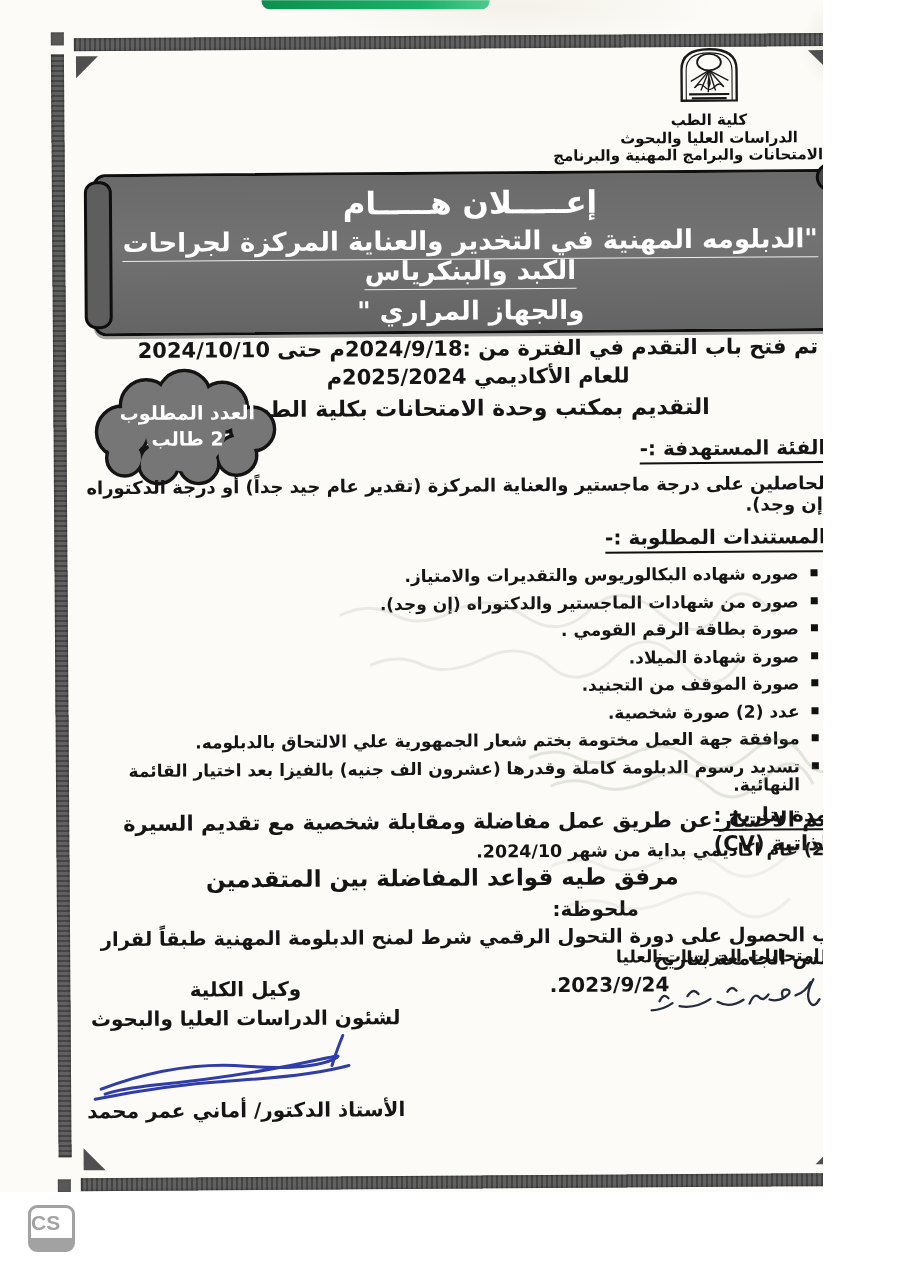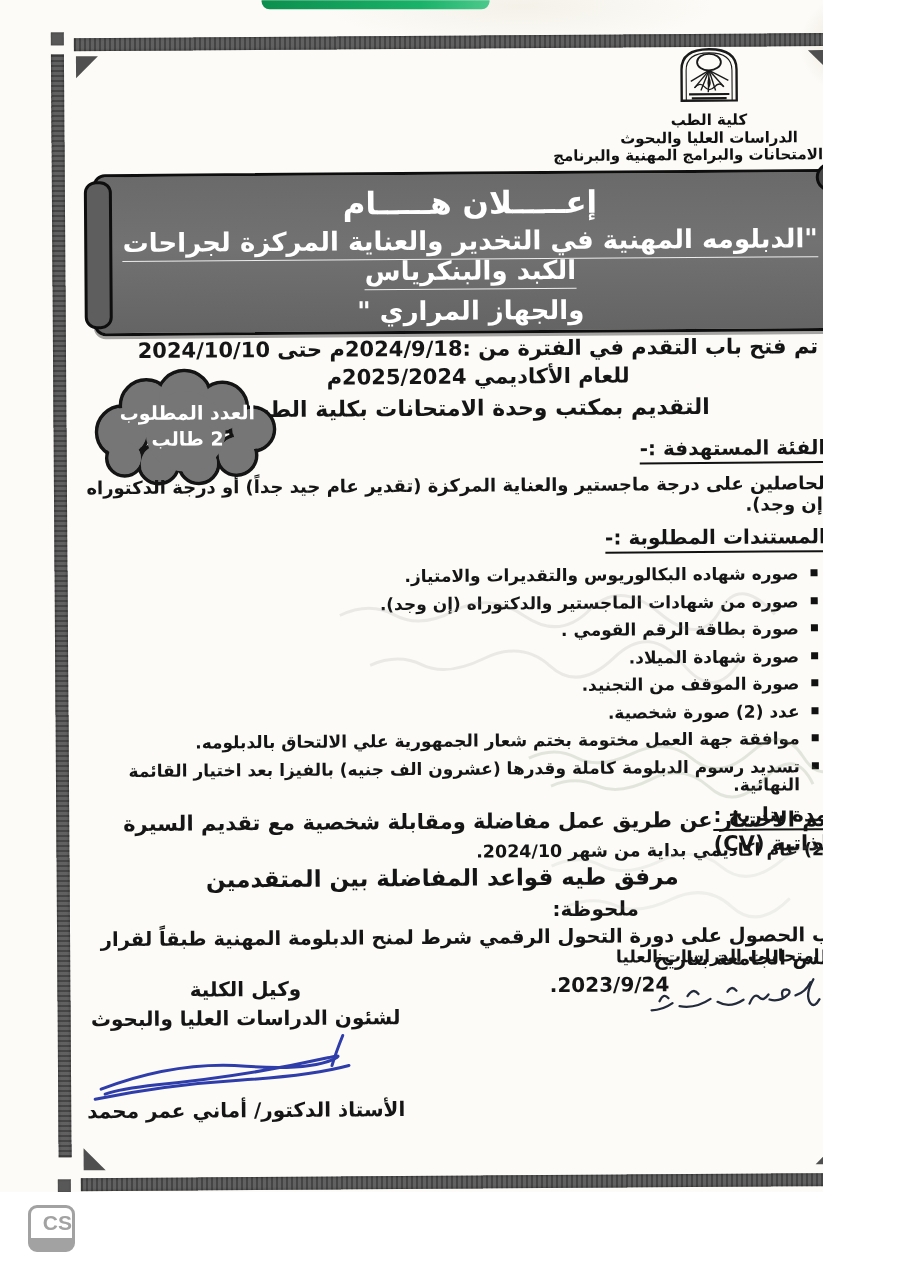--- a/index.html
+++ b/index.html
@@ -87,21 +87,21 @@
   .sig-left{position:absolute;left:78px;top:976px;width:330px;text-align:center;direction:rtl;}
   .sig-left .l1{font-size:20px;font-weight:bold;}
   .sig-left .l2{font-size:20px;font-weight:bold;margin-top:5px;}
   .sig-left .name{font-size:20px;font-weight:bold;margin-top:-8px;}
   
   .ghost{position:absolute;pointer-events:none;}
   
   .cam-strip{position:absolute;left:0;top:1192px;width:915px;height:88px;background:#ffffff;}
   .cs-badge{position:absolute;left:28px;top:13px;width:47px;height:47px;border:3.5px solid #a2a2a2;
     border-radius:9px;background:#fff;box-sizing:border-box;}
-  .cs-badge .cs{position:absolute;left:0;right:0;top:3px;text-align:right;
+  .cs-badge .cs{position:absolute;left:0;right:0;top:3px;text-align:left;
     font-family:"Liberation Sans",sans-serif;font-weight:bold;font-size:21px;color:#a2a2a2;}
   .cs-badge .flap{position:absolute;left:-1px;right:-1px;bottom:-1px;height:12px;background:#a2a2a2;
     border-radius:0 0 5px 5px;}
   .cam-text{position:absolute;left:92px;top:16px;font-family:"Liberation Sans",sans-serif;
     font-size:34px;color:#b9b9b9;letter-spacing:.5px;}
 </style>
 </head>
 <body>
 
 <div class="page">

